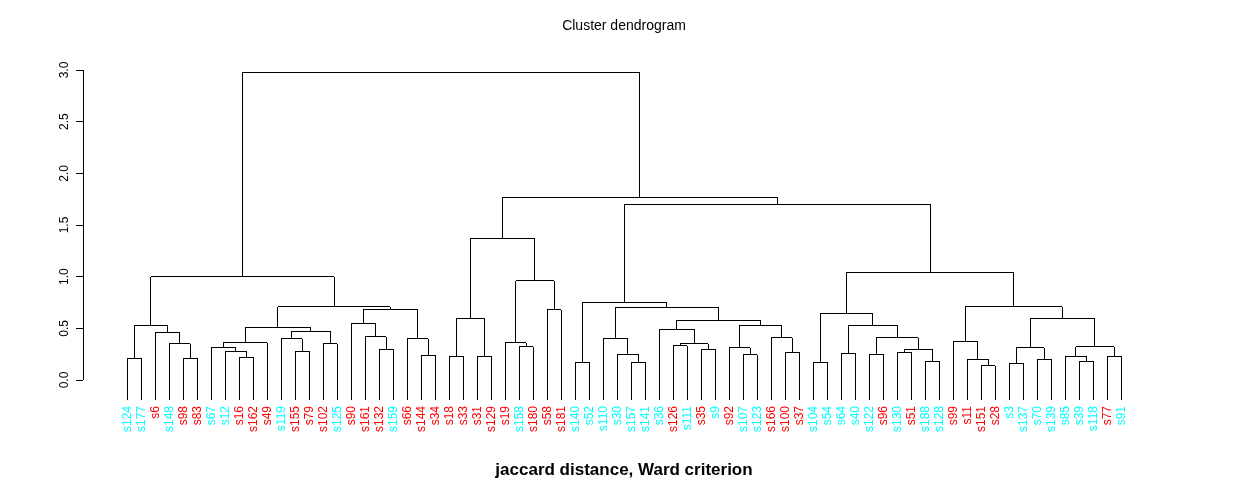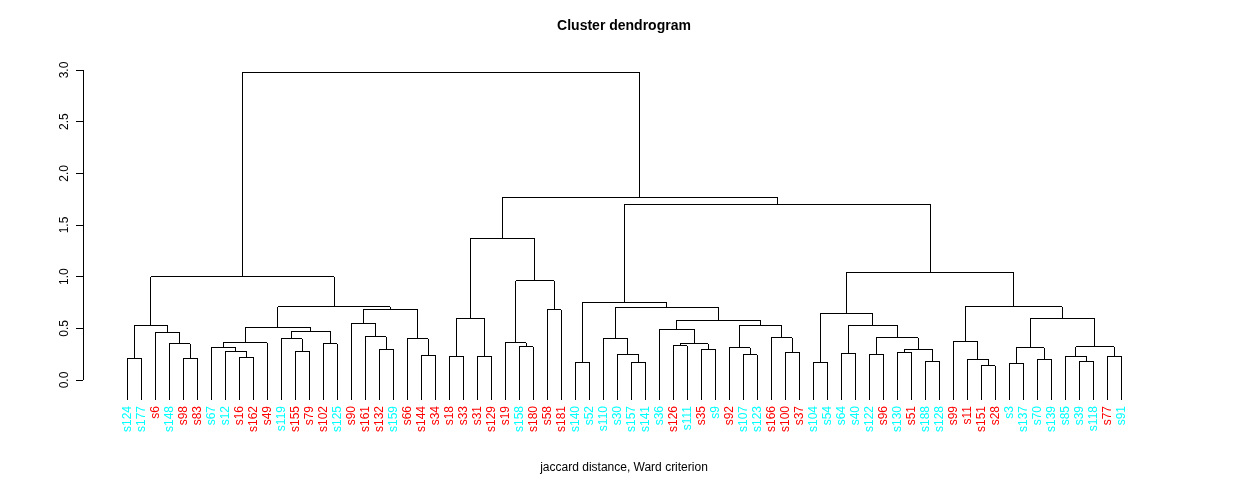--- a/index.html
+++ b/index.html
@@ -1,21 +1,21 @@
 <!DOCTYPE html>
 <html><head>
 <meta charset="utf-8">
 <style>
   html,body{margin:0;padding:0;background:#ffffff;}
   #canvas{position:relative;width:1238px;height:500px;background:#ffffff;overflow:hidden;
           font-family:"Liberation Sans",sans-serif;}
   #chart-title{position:absolute;top:17px;left:127px;width:994px;text-align:center;
-               font-size:14px;font-weight:bold;color:#000;}
+               font-size:14px;font-weight:normal;color:#000;}
   #x-axis-label{position:absolute;top:460px;left:127px;width:994px;text-align:center;
-                font-size:12px;color:#000;}
+                font-size:17px;color:#000;font-weight:bold;}
   svg text{font-family:"Liberation Sans",sans-serif;}
 </style>
 </head>
 <body>
 
 <div id="canvas">
   <div id="chart-title">Cluster dendrogram</div>
   <svg id="plot" width="1238" height="500" viewBox="0 0 1238 500">
       <line x1="83" y1="70" x2="83" y2="380" stroke="#000000" stroke-width="1" shape-rendering="crispEdges"></line>
       <line x1="76" y1="380" x2="83" y2="380" stroke="#000000" stroke-width="1" shape-rendering="crispEdges"></line>

